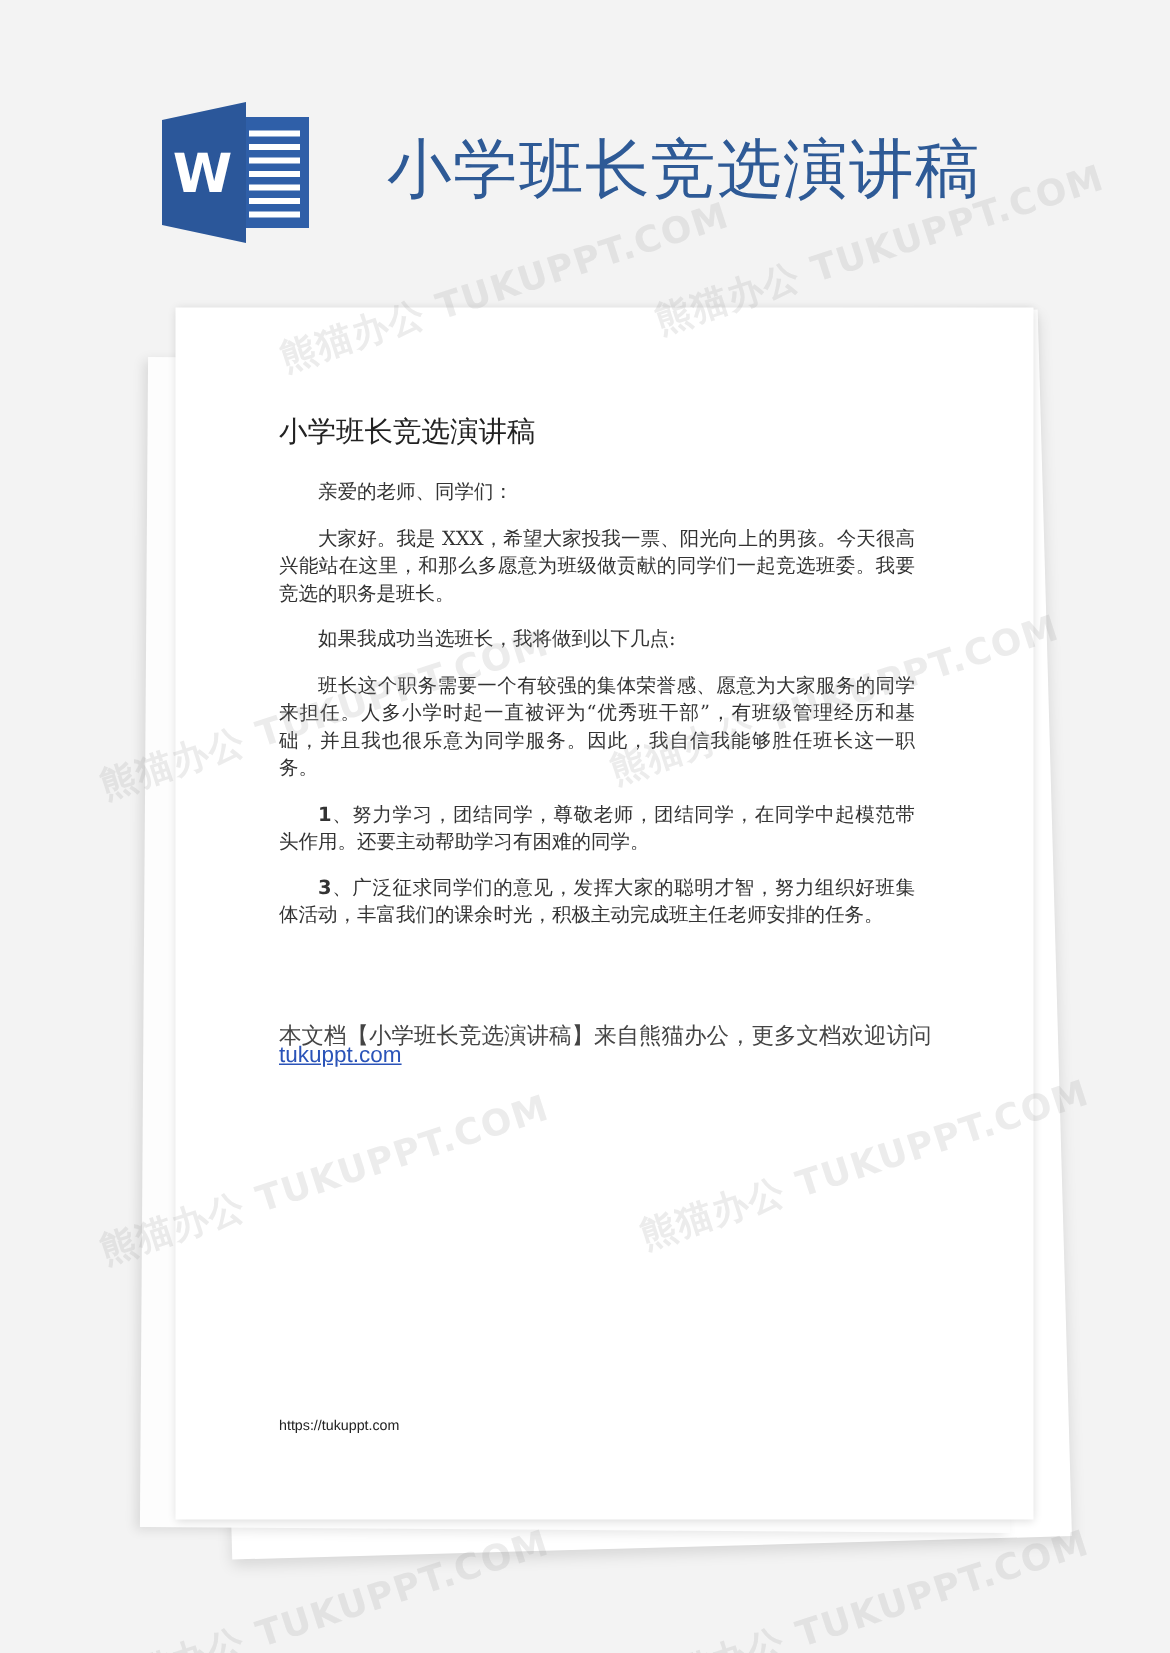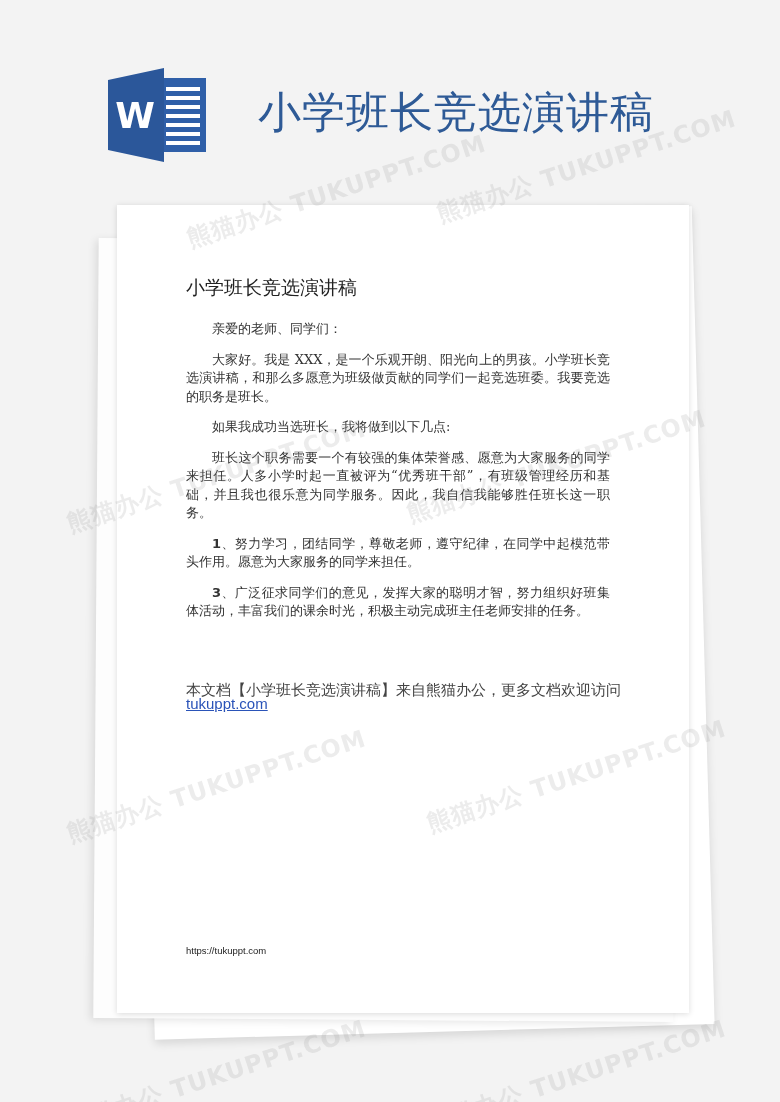--- a/index.html
+++ b/index.html
@@ -78,24 +78,24 @@
   <div class="header-title">小学班长竞选演讲稿</div>
 </div>
 
 <div class="page-back2"></div>
 <div class="page-back1"></div>
 
 <div class="page">
   <h1 class="doc-title">小学班长竞选演讲稿</h1>
   <div class="body">
     <p>亲爱的老师、同学们：</p>
-    <p>大家好。我是 XXX，是一个乐观开朗、阳光向上的男孩。小学班长竞选演讲稿，和那么多愿意为班级做贡献的同学们一起竞选班委。我要竞选的职务是班长。</p>
+    <p>大家好。我是 XXX，希望大家投我一票、阳光向上的男孩。今天很高兴能站在这里，和那么多愿意为班级做贡献的同学们一起竞选班委。我要竞选的职务是班长。</p>
     <p>如果我成功当选班长，我将做到以下几点:</p>
     <p>班长这个职务需要一个有较强的集体荣誉感、愿意为大家服务的同学来担任。人多小学时起一直被评为“优秀班干部”，有班级管理经历和基础，并且我也很乐意为同学服务。因此，我自信我能够胜任班长这一职务。</p>
-    <p><span class="num">1</span><span>、努力学习，团结同学，尊敬老师，遵守纪律，在同学中起模范带头作用。愿意为大家服务的同学来担任。</span></p>
+    <p><span class="num">1</span><span>、努力学习，团结同学，尊敬老师，团结同学，在同学中起模范带头作用。还要主动帮助学习有困难的同学。</span></p>
     <p><span class="num">3</span><span>、广泛征求同学们的意见，发挥大家的聪明才智，努力组织好班集体活动，丰富我们的课余时光，积极主动完成班主任老师安排的任务。</span></p>
   </div>
   <div class="note">
     <div>本文档【小学班长竞选演讲稿】来自熊猫办公，更多文档欢迎访问</div>
     <a>tukuppt.com</a>
   </div>
   <div class="footer-url">https://tukuppt.com</div>
 </div>
 
 <div class="watermark" style="left:180px; top:175px;">熊猫办公 TUKUPPT.COM</div>

